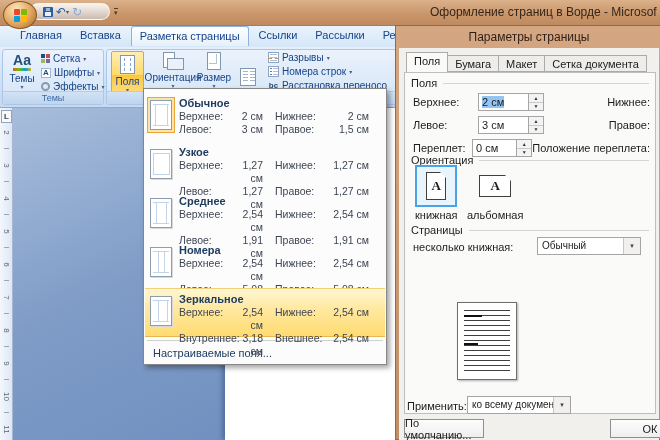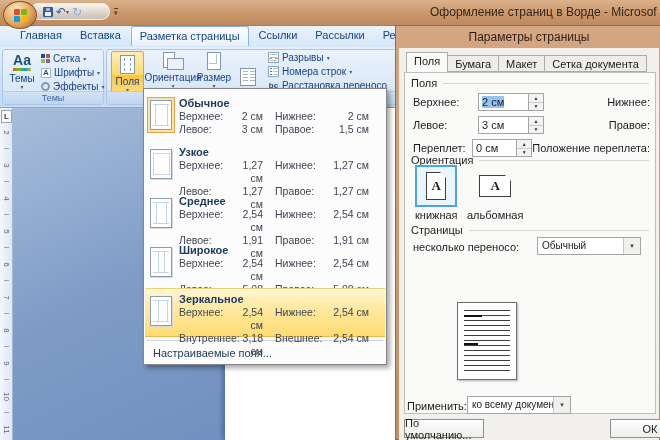--- a/index.html
+++ b/index.html
@@ -342,21 +342,21 @@
           <span class="v">1,91 см</span>
         <span>Правое:</span>
           <span class="v">1,91 см</span>
       </div>
     </div>
     <div class="mitem">
       <span class="mthumb t-wide">
           <i></i>
           <i></i>
         </span>
-      <div class="mtitle">Широкое</div>
+      <div class="mtitle">Номера</div>
       <div class="mrow">
         <span>Верхнее:</span>
           <span class="v">2,54 см</span>
         <span>Нижнее:</span>
           <span class="v">2,54 см</span>
       </div>
       <div class="mrow">
         <span>Левое:</span>
           <span class="v">5,08 см</span>
         <span>Правое:</span>
@@ -454,21 +454,21 @@
         <div class="ori ori-l">
           <span class="obox2">
               <span class="opage op-l">A</span>
             </span>
           <span>альбомная</span>
         </div>
 
         <div class="gline" style="top:151px">
             <span>Страницы</span>
           </div>
-        <span class="plabel" style="left:8px;top:168px">несколько переносо:</span>
+        <span class="plabel" style="left:8px;top:168px">несколько книжная:</span>
         <span class="combo" style="left:132px;top:164px;width:104px">
           <span class="cval">Обычный</span>
           <span class="carrow">▾</span>
         </span>
 
         <div class="preview">
           <div class="plines"></div>
           <div class="ph a"></div>
           <div class="ph b"></div>
         </div>

